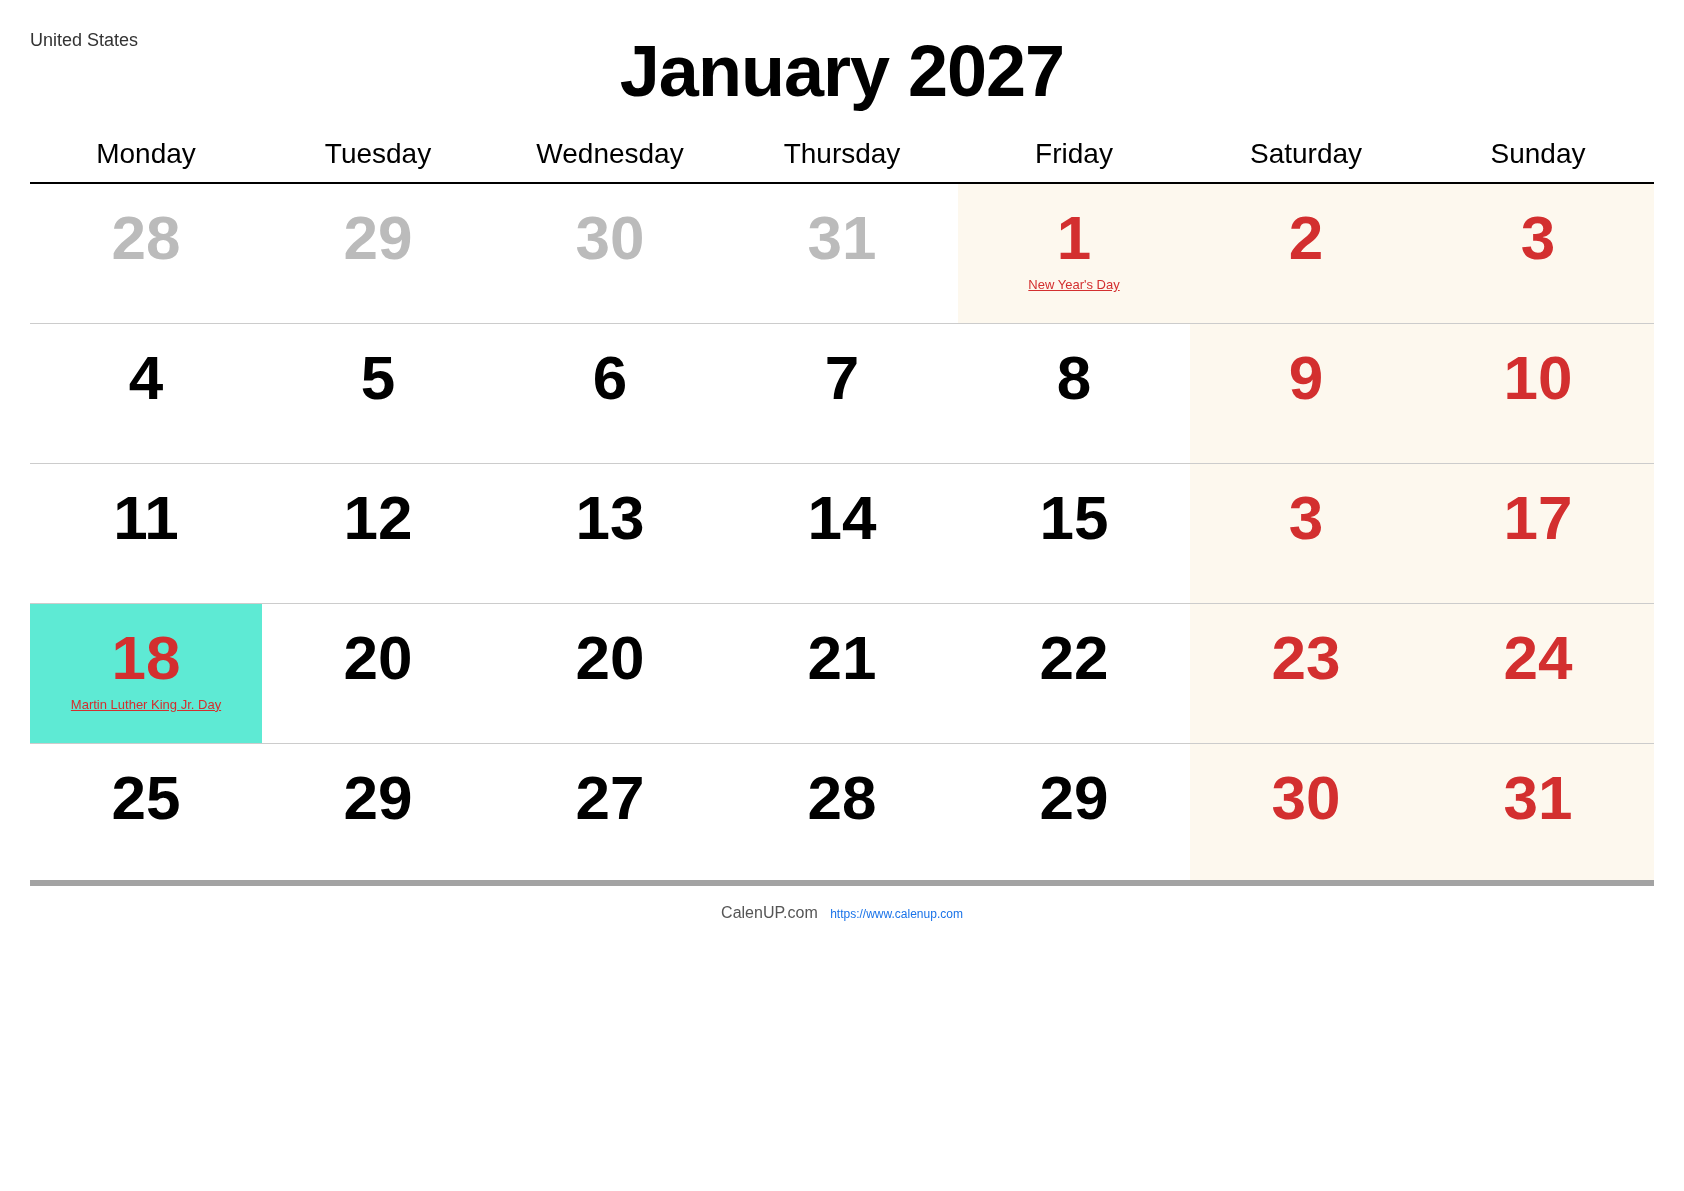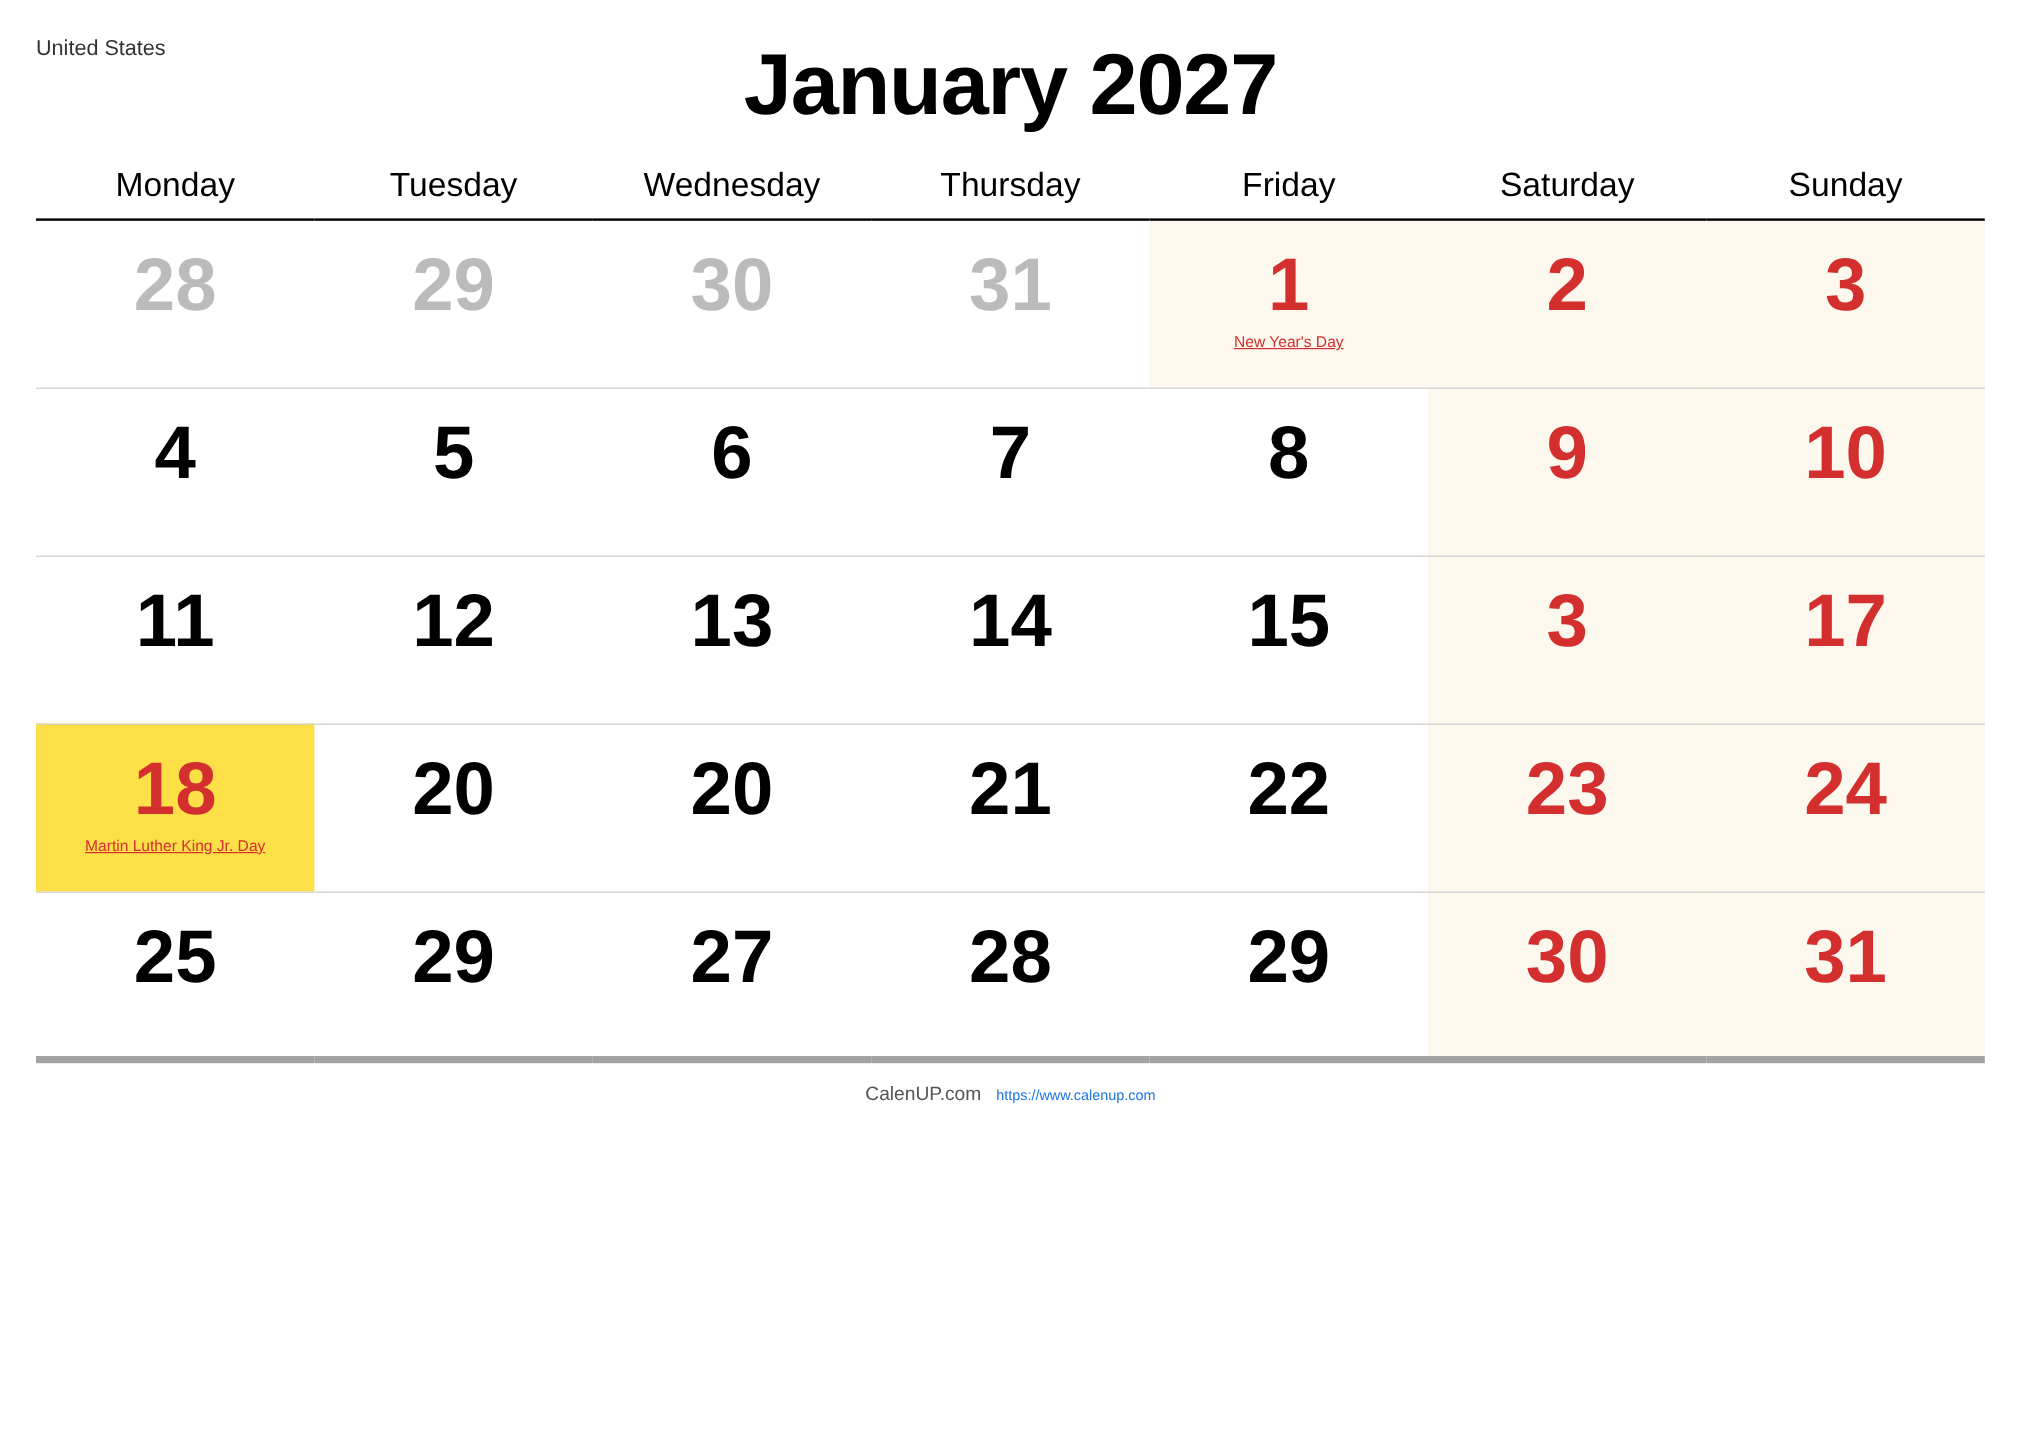--- a/index.html
+++ b/index.html
@@ -79,21 +79,21 @@
 
     .calendar-table tbody td.prev-month {
       color: #bbb;
     }
 
     .calendar-table tbody td.holiday-cell {
       background-color: #fdf8ee;
     }
 
     .calendar-table tbody td.mlk-cell {
-      background-color: #fde047;
+      background-color: #5eead4;
     }
 
     .holiday-label {
       display: block;
       font-size: 13px;
       font-weight: 400;
       color: #d32f2f;
       text-decoration: underline;
       margin-top: 4px;
       text-align: center;

